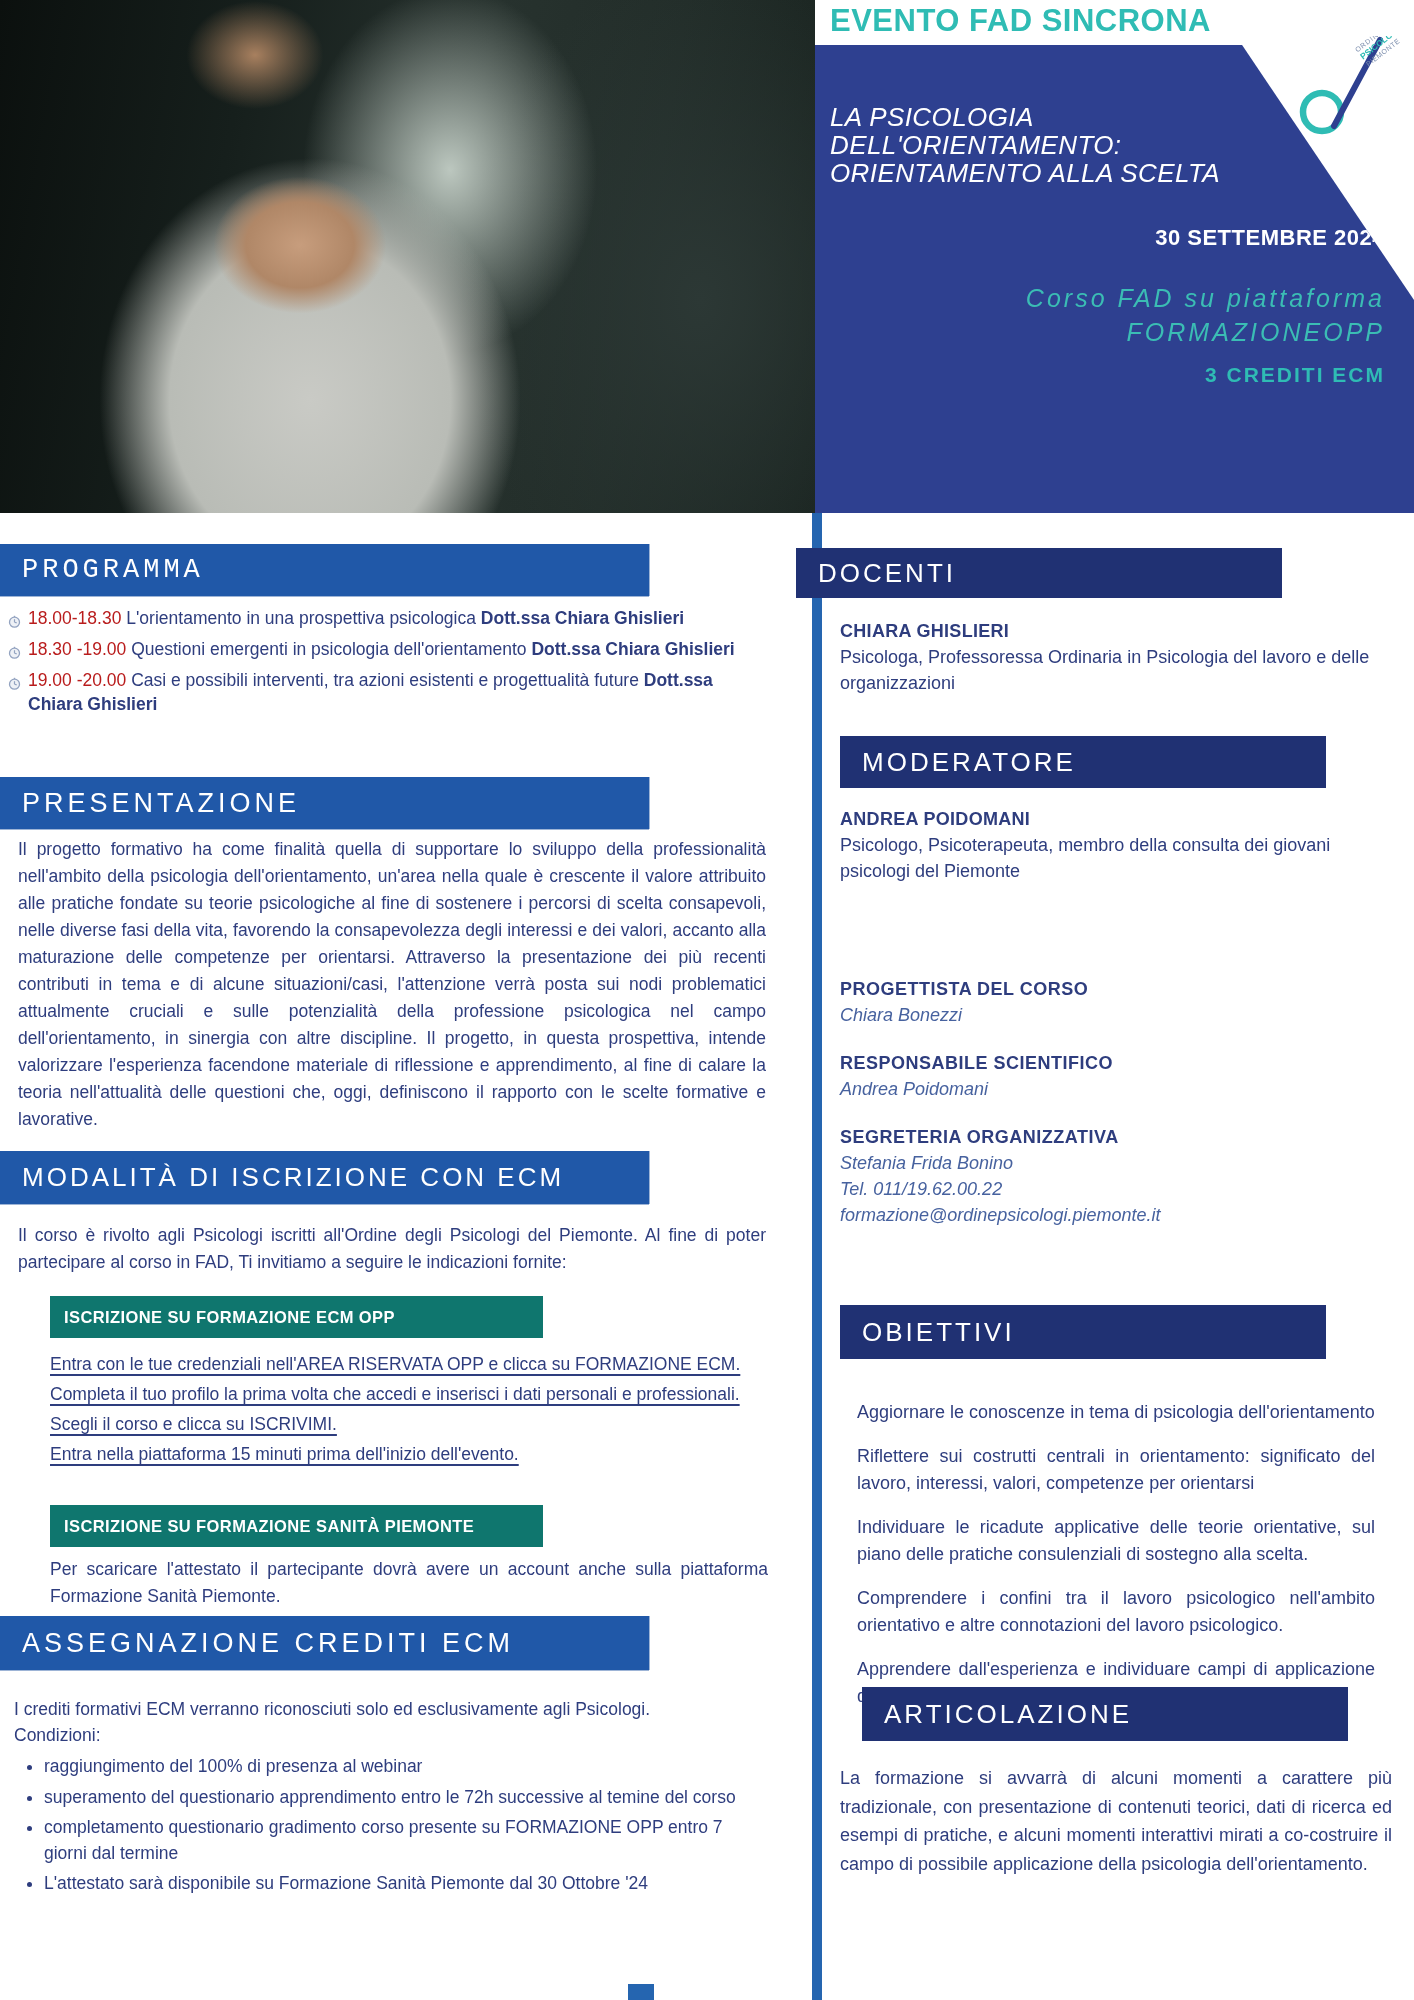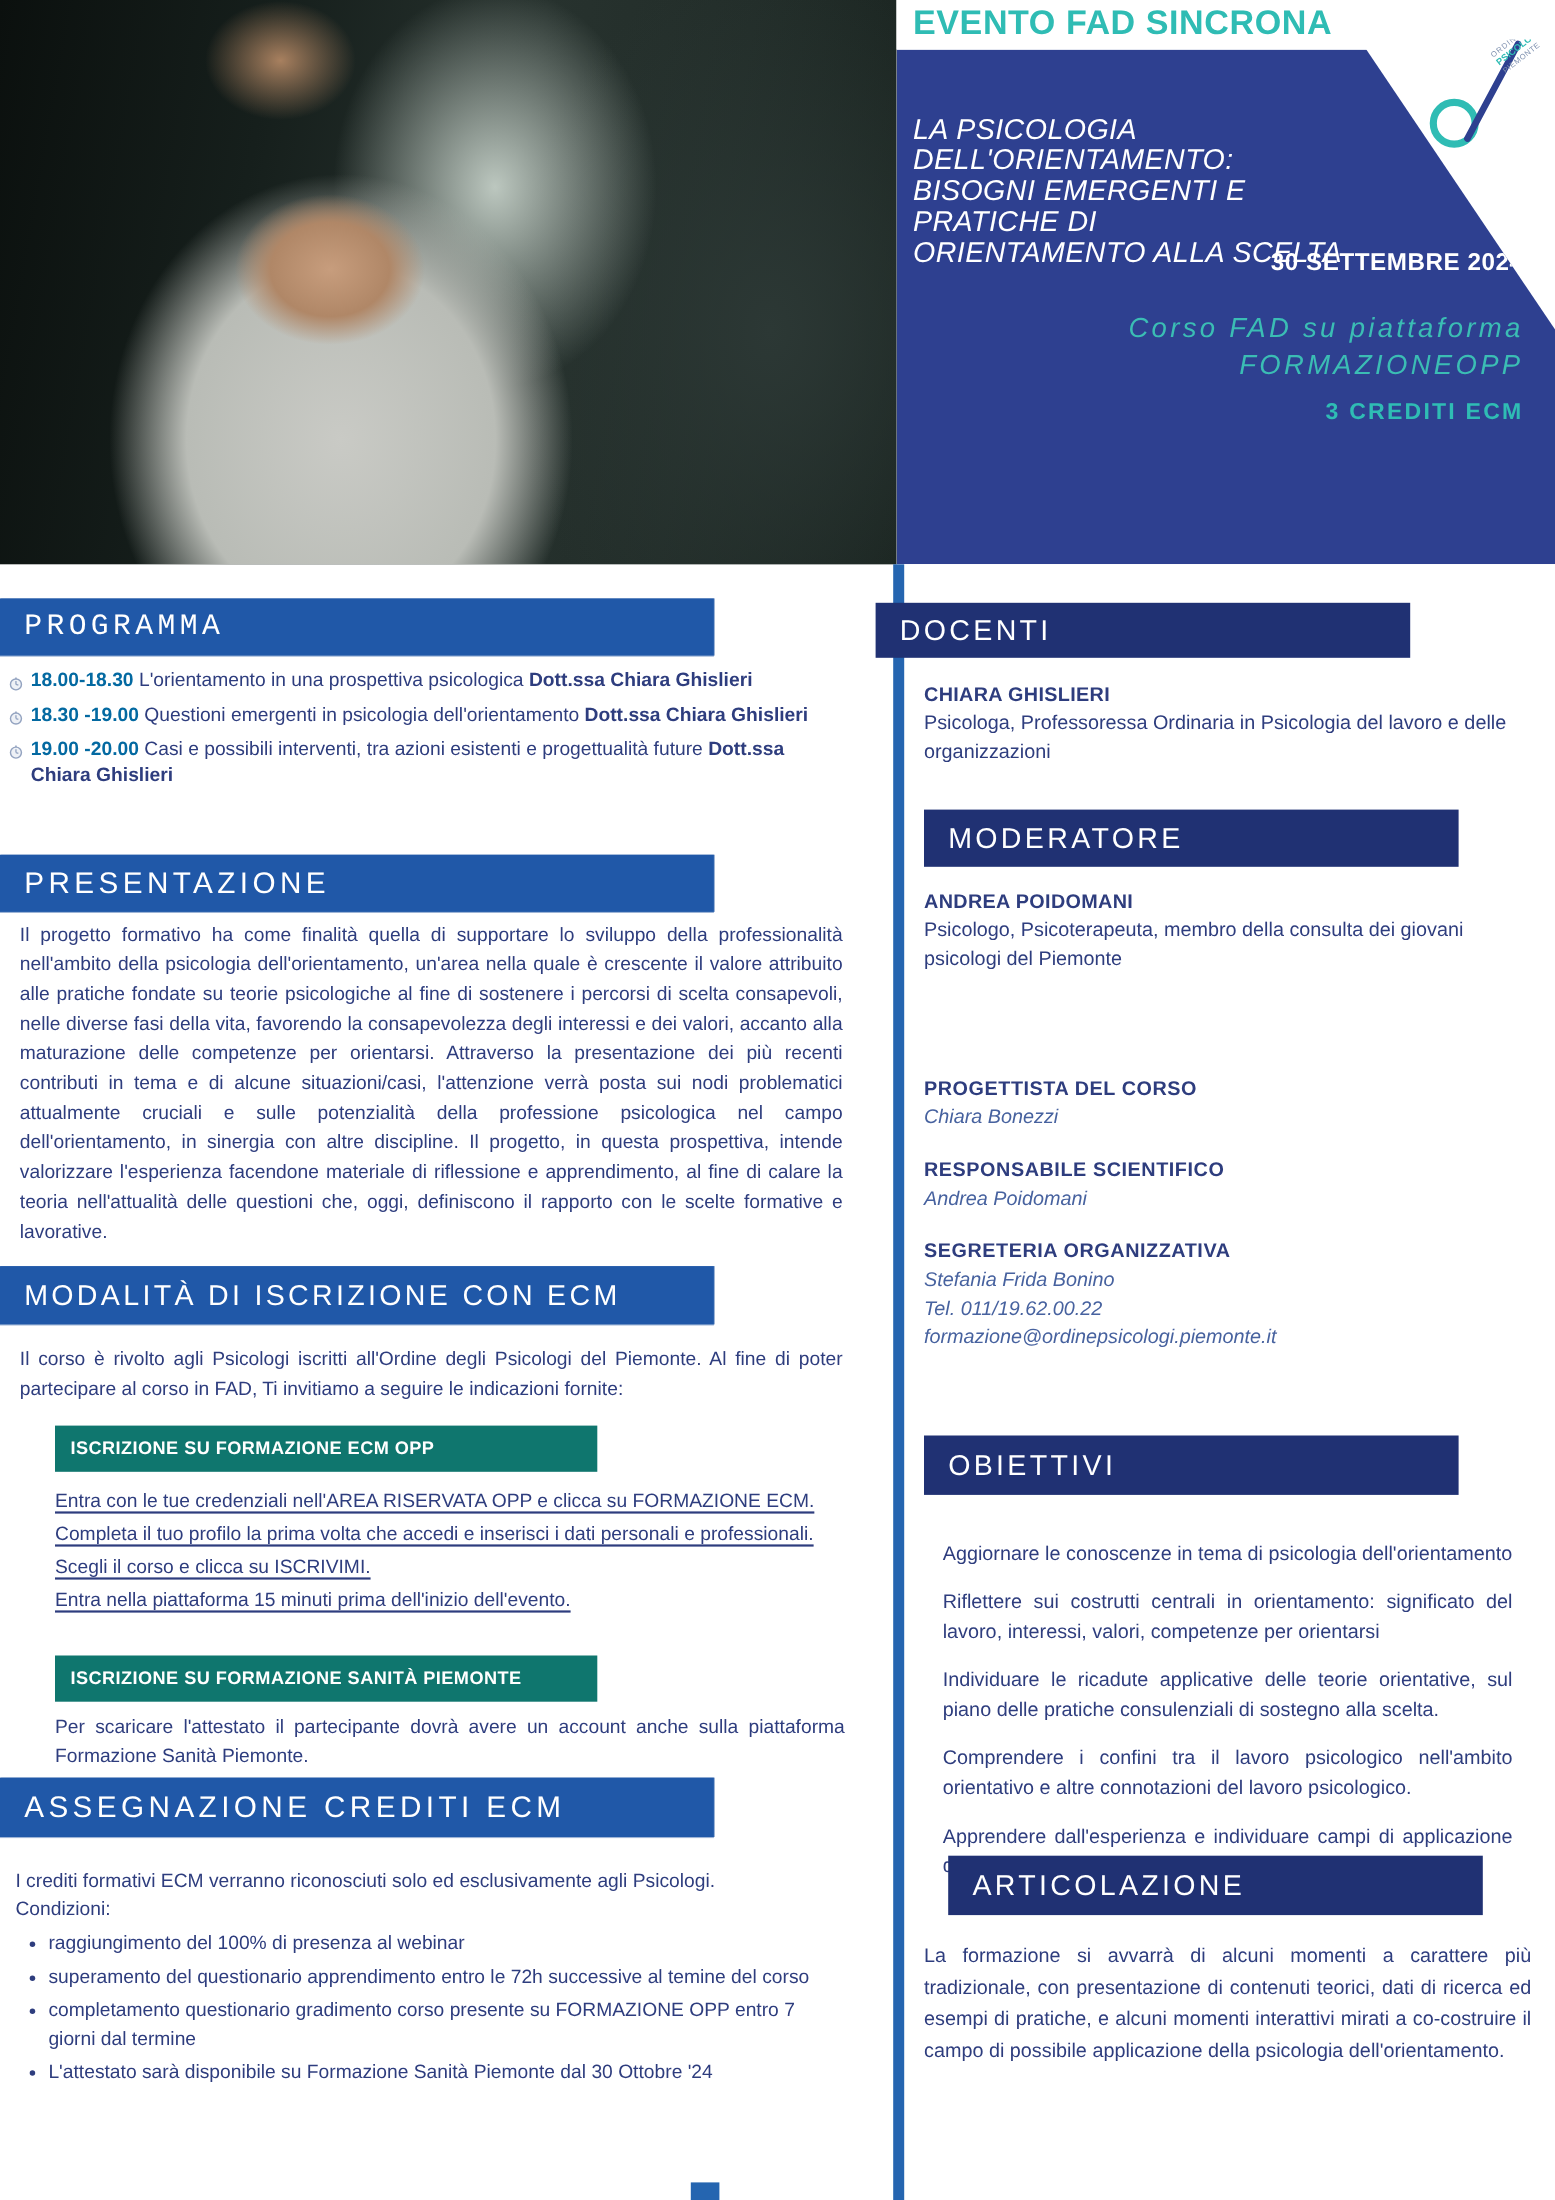--- a/index.html
+++ b/index.html
@@ -60,21 +60,21 @@
   .sanita-text{position:absolute;left:50px;top:1556px;width:718px;line-height:27px;}
   .asseg-text{position:absolute;left:14px;top:1696px;width:756px;line-height:26px;}
   .asseg-text ul{margin:6px 0 0 0;padding-left:30px;}
   .asseg-text li{margin-bottom:5px;line-height:25.5px;}
 
   
   .program-list{position:absolute;left:8px;top:606px;width:762px;}
   .prog-item{position:relative;padding-left:20px;margin-bottom:7px;
     font-size:17.5px;line-height:24px;color:#2e3d7e;}
   .prog-item .clock{position:absolute;left:0;top:4px;}
-  .ptime{color:#0369a1;font-weight:bold;}
+  .ptime{color:#b91c1c;font-weight:normal;}
   .pspeaker{font-weight:bold;}
 
   
   .rc-text{position:absolute;left:840px;width:552px;color:#2e3d7e;font-size:18px;line-height:26px;}
   .rc-name{font-weight:bold;letter-spacing:0.3px;}
   .staff{position:absolute;left:840px;top:976px;width:552px;color:#2e3d7e;font-size:18px;line-height:26px;}
   .staff .role{font-weight:bold;letter-spacing:0.5px;margin-top:22px;}
   .staff .role:first-child{margin-top:0;}
   .staff .sname{font-style:italic;color:#47629f;}
   .obiettivi-text{position:absolute;left:840px;top:1382px;width:552px;color:#2e3d7e;
@@ -90,21 +90,20 @@
 
   <div class="photo"></div>
 
   <div class="evento-band">
     <div class="evento-title">EVENTO FAD SINCRONA</div>
   </div>
   <div class="header-block">
     <div class="hero-title" id="hero-title">
         <div>LA PSICOLOGIA</div>
         <div>DELL'ORIENTAMENTO:</div>
-        <div>BISOGNI EMERGENTI E PRATICHE DI</div>
         <div>ORIENTAMENTO ALLA SCELTA</div>
       </div>
     <div class="hero-date">30 SETTEMBRE 2024</div>
     <div class="hero-platform" id="hero-platform">
         <div>Corso FAD su piattaforma</div>
         <div>FORMAZIONEOPP</div>
       </div>
     <div class="hero-credits">3 CREDITI ECM</div>
   </div>
 

